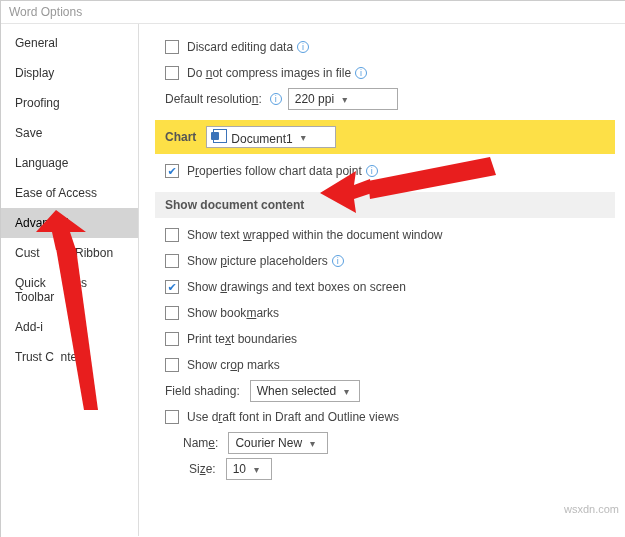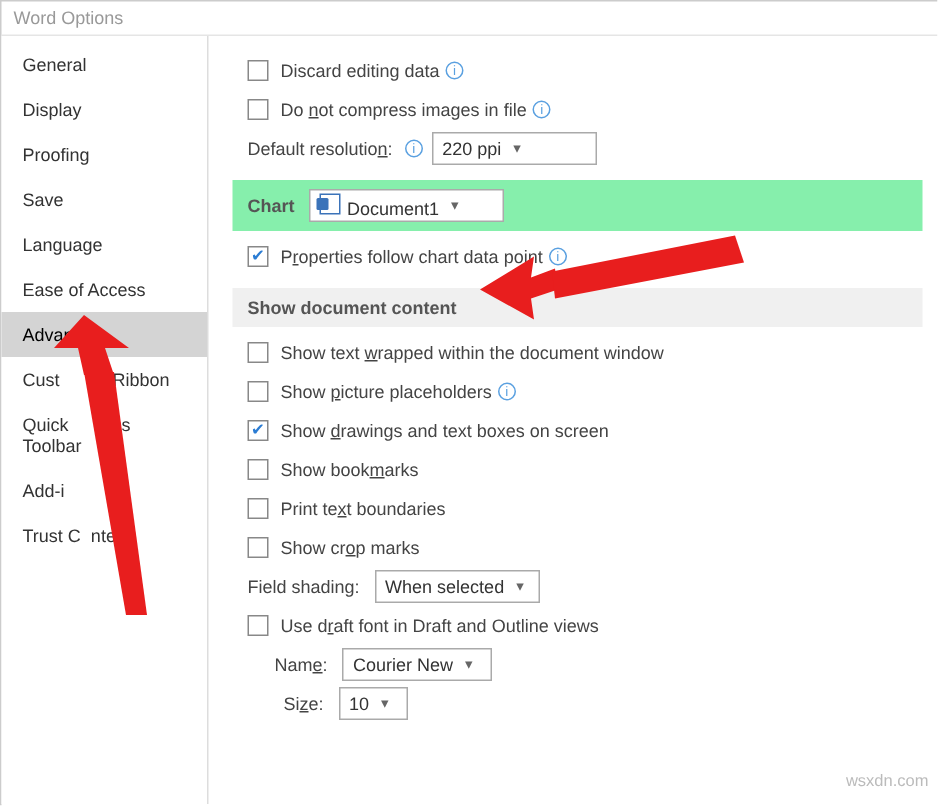--- a/index.html
+++ b/index.html
@@ -76,21 +76,21 @@
     margin-left: 6px;
     background: #fff;
     color: #333;
   }
   .select .caret {
     color: #666;
     font-size: 10px;
     margin-left: 8px;
   }
   .section-header {
-    background: #86efac;
+    background: #fde047;
     color: #555;
     font-weight: 600;
     padding: 6px 10px;
     margin: 10px 0 6px -10px;
     display: flex;
     align-items: center;
   }
   .section-header .sel {
     margin-left: 10px;
     min-width: 130px;
@@ -106,21 +106,21 @@
     position: relative;
     margin-right: 4px;
   }
   .doc-icon::before {
     content: "";
     position: absolute; left: -3px; top: 2px;
     width: 8px; height: 8px;
     background: #3b73b9; border-radius: 1px;
   }
   .u { text-decoration: underline; }
-  .wm { position: absolute; right: 6px; bottom: 10px; color: #bbb; font-size: 11px; }
+  .wm { position: absolute; right: 6px; bottom: 22px; color: #bbb; font-size: 11px; }
 
   
   .arrow { position: absolute; pointer-events: none; }
   .arrow svg { display: block; }
   .arrow-head { fill: #e81e1e; }
   .arrow-body { fill: #e81e1e; }
 </style>
 </head>
 <body>
 

